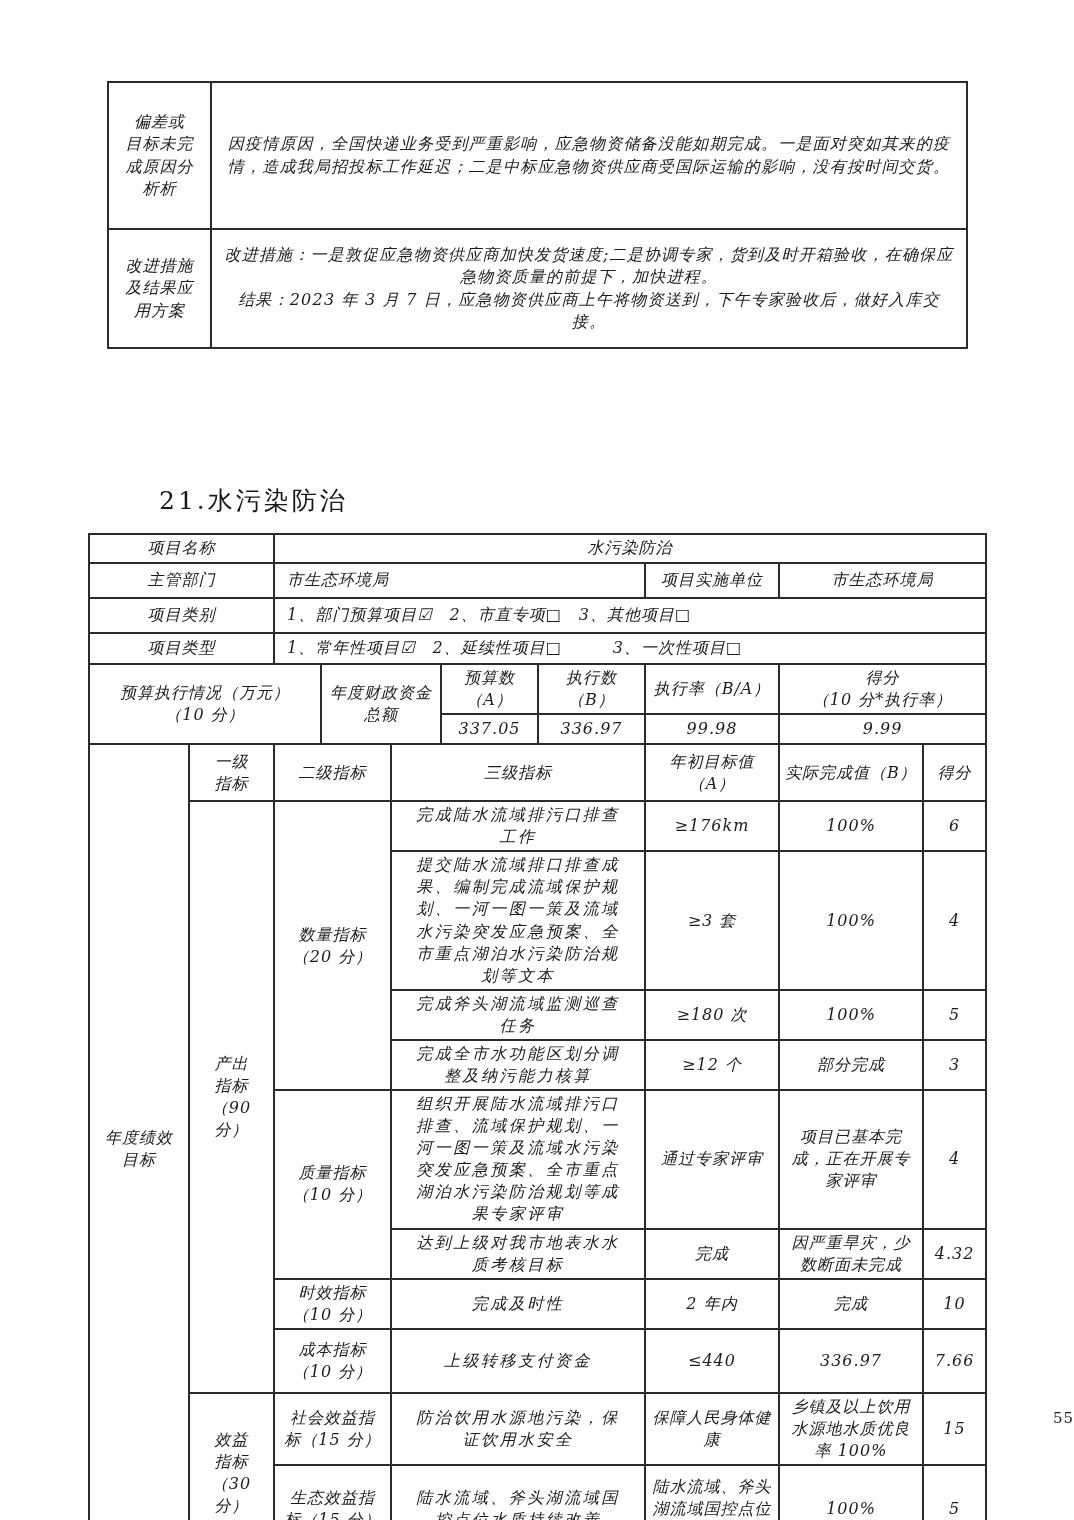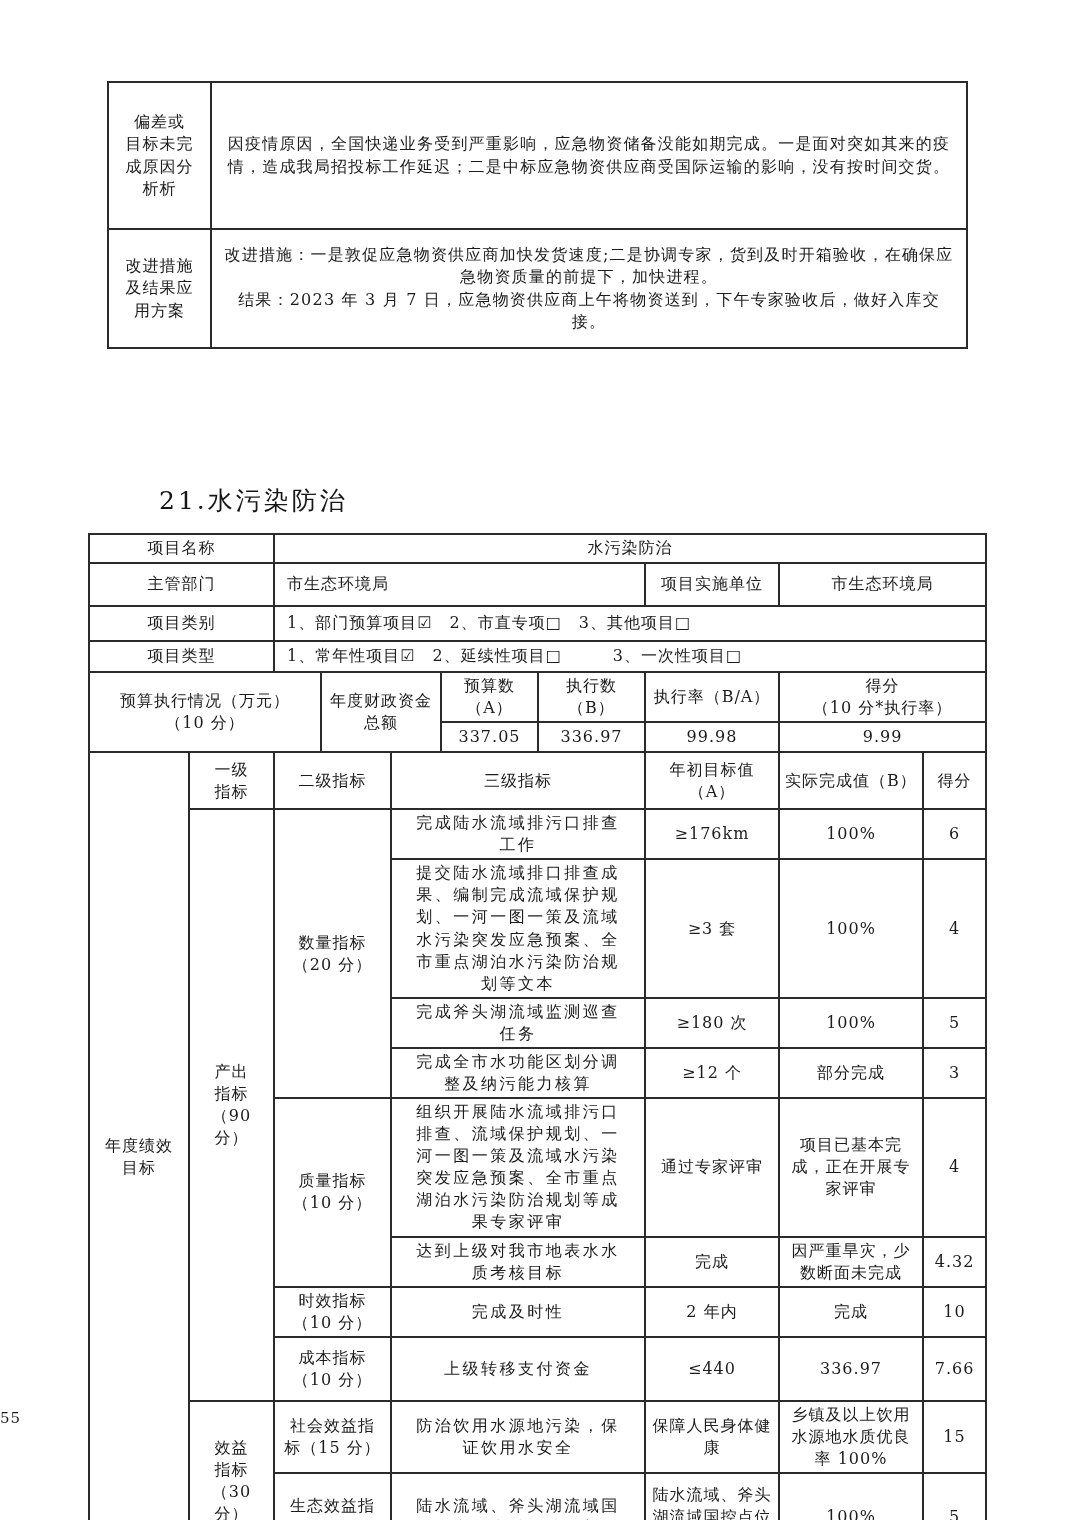--- a/index.html
+++ b/index.html
@@ -3,21 +3,21 @@
 <meta charset="utf-8">
 <style>
   * { margin:0; padding:0; box-sizing:border-box; }
   html,body { background:#e8e8e8; }
   .page {
     position:relative; width:1074px; height:1520px; background:#ffffff;
     margin:0 auto; overflow:hidden;
     font-family:"DejaVu Serif","Liberation Serif",serif;
     color:#1c1c1c;
   }
-  table { border-collapse:collapse; table-layout:fixed; }
+  table { border-collapse:collapse; table-layout:fixed;font-style:italic; }
   td {
     border:2px solid #2b2b2b;
     text-align:center; vertical-align:middle;
     font-size:16px; line-height:1.38; letter-spacing:1px;
     padding:2px 4px; overflow:hidden; word-break:break-all;
   }
   .preline { white-space:pre-line; }
   .tl { text-align:left; padding-left:12px; }
   .t3 { letter-spacing:2.5px; padding:2px 22px; }
   
@@ -28,21 +28,21 @@
   
   .section-title {
     position:absolute; left:159px; top:484px;
     font-size:25px; font-weight:400; letter-spacing:3px; color:#171717;
   }
   
   .main-table { position:absolute; left:88px; top:533px; width:897px; }
   
   .page-number {
     position:absolute; left:0; top:1409px; width:1074px;
-    text-align:left; font-size:15px; letter-spacing:1px;
+    text-align:right; font-size:15px; letter-spacing:1px;
   }
 </style>
 </head>
 <body>
 
 <div class="page">
 
   <table class="dev-table">
     <colgroup>
         <col style="width:103px">
@@ -80,21 +80,21 @@
         <col style="width:144px">
         <col style="width:63px">
     </colgroup>
 
     <tbody>
         <tr style="height:29px">
       <td colspan="2">项目名称</td>
       <td colspan="9">水污染防治</td>
     </tr>
 
-    <tr style="height:43px">
+    <tr style="height:35px">
       <td colspan="2">主管部门</td>
       <td colspan="5" class="tl">市生态环境局</td>
       <td colspan="2">项目实施单位</td>
       <td colspan="2">市生态环境局</td>
     </tr>
 
     <tr style="height:35px">
       <td colspan="2">项目类别</td>
       <td colspan="9" class="tl">1、部门预算项目☑　2、市直专项□　3、其他项目□</td>
     </tr>

